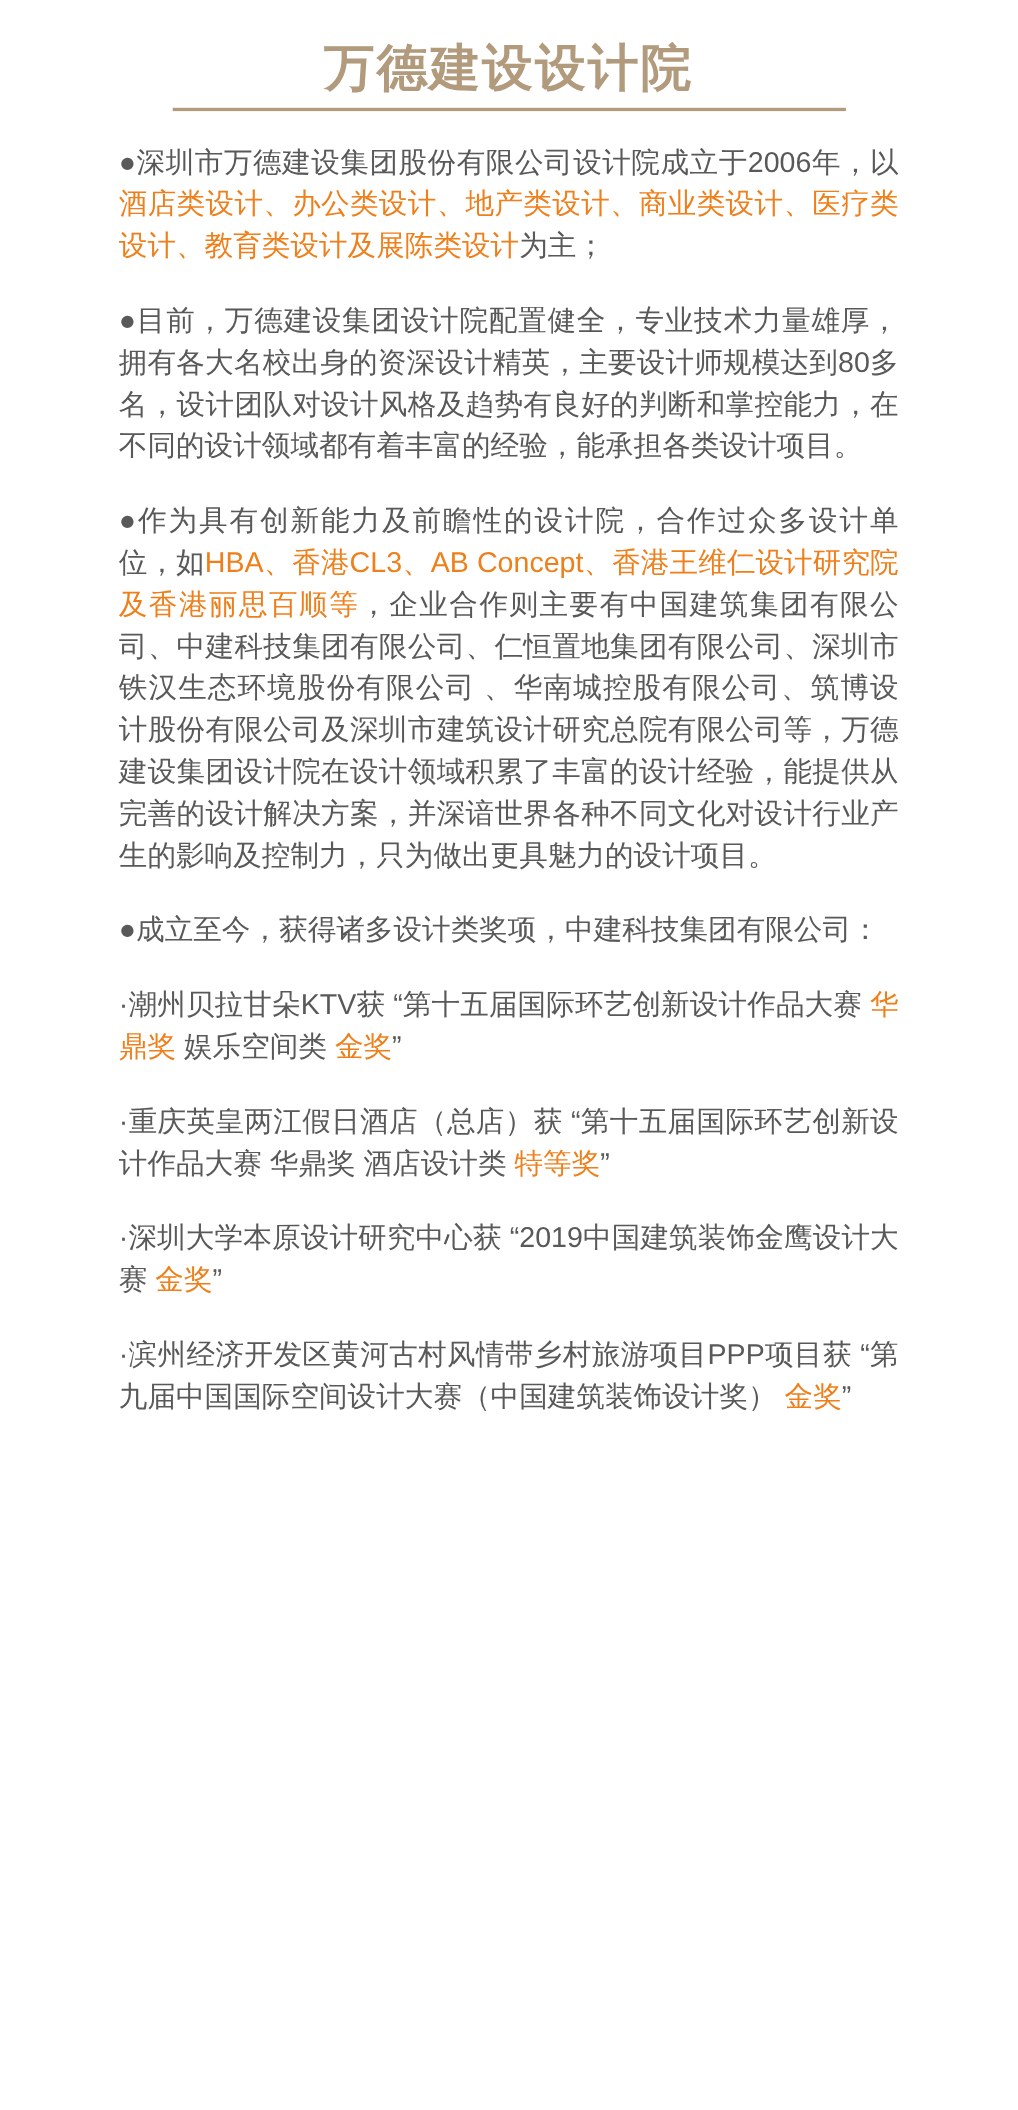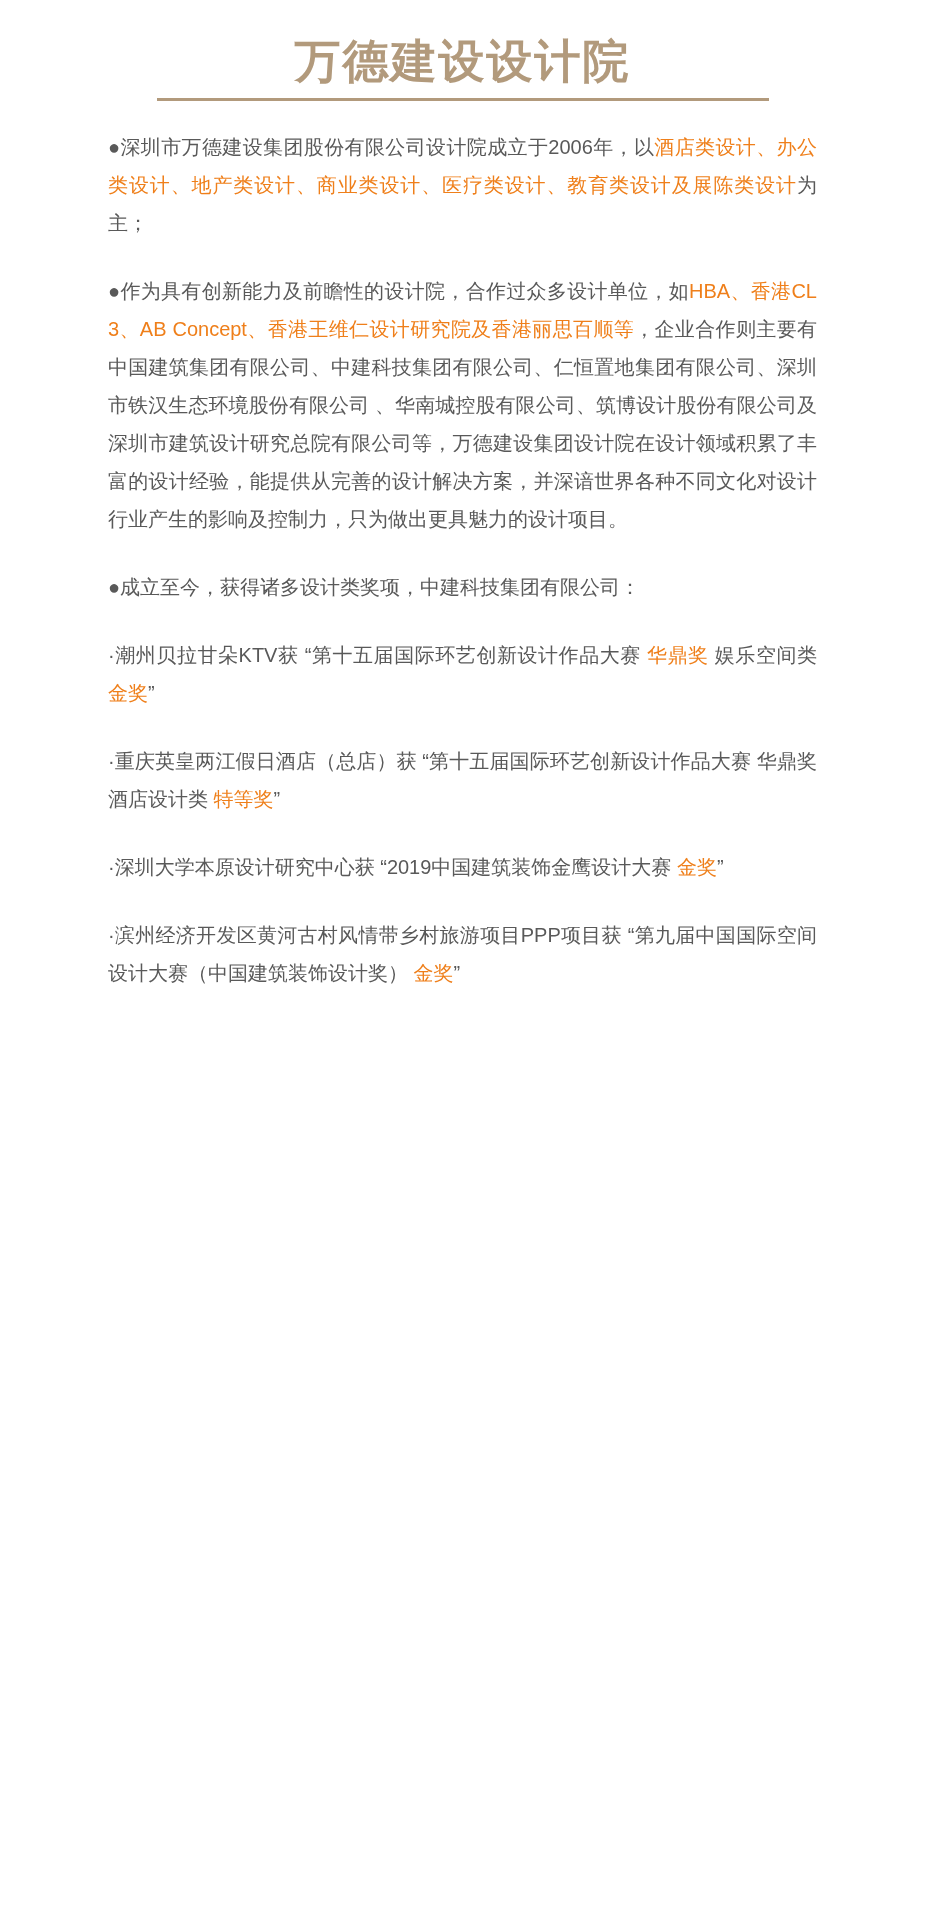--- a/index.html
+++ b/index.html
@@ -32,21 +32,21 @@
     height: 3px;
     background: var(--title-color, #b29a7c);
     margin: 9px auto 0 auto;
     border: none;
   }
   .content {
     padding: 27px 41px 40px 41px;
   }
   .para {
     color: var(--text-color, #595959);
-    font-size: 20px;
+    font-size: 26px;
     line-height: 38px;
     text-align: justify;
     margin: 0 0 30px 0;
     word-break: break-all;
   }
   .para:last-child {
     margin-bottom: 0;
   }
   .accent {
     color: var(--accent-color, #ef7f1a);
@@ -55,20 +55,21 @@
 </head>
 <body>
 
 <div class="page">
   <div class="header">
     <h1 class="page-title">万德建设设计院</h1>
     <div class="title-divider"></div>
   </div>
   <div class="content">
       <div class="para"><span>●深圳市万德建设集团股份有限公司设计院成立于2006年，以</span><span class="accent">酒店类设计、办公类设计、地产类设计、商业类设计、医疗类设计、教育类设计及展陈类设计</span><span>为主；</span></div>
+      <div class="para"><span>●目前，万德建设集团设计院配置健全，专业技术力量雄厚，拥有各大名校出身的资深设计精英，主要设计师规模达到80多名，设计团队对设计风格及趋势有良好的判断和掌控能力，在不同的设计领域都有着丰富的经验，能承担各类设计项目。</span></div>
       <div class="para"><span>●作为具有创新能力及前瞻性的设计院，合作过众多设计单位，如</span><span class="accent">HBA、香港CL3、AB Concept、香港王维仁设计研究院及香港丽思百顺等</span><span>，企业合作则主要有中国建筑集团有限公司、中建科技集团有限公司、仁恒置地集团有限公司、深圳市铁汉生态环境股份有限公司 、华南城控股有限公司、筑博设计股份有限公司及深圳市建筑设计研究总院有限公司等，万德建设集团设计院在设计领域积累了丰富的设计经验，能提供从完善的设计解决方案，并深谙世界各种不同文化对设计行业产生的影响及控制力，只为做出更具魅力的设计项目。</span></div>
       <div class="para"><span>●成立至今，获得诸多设计类奖项，中建科技集团有限公司：</span></div>
       <div class="para"><span>·潮州贝拉甘朵KTV获 “第十五届国际环艺创新设计作品大赛 </span><span class="accent">华鼎奖</span><span> 娱乐空间类 </span><span class="accent">金奖</span><span>”</span></div>
       <div class="para"><span>·重庆英皇两江假日酒店（总店）获 “第十五届国际环艺创新设计作品大赛 华鼎奖 酒店设计类 </span><span class="accent">特等奖</span><span>”</span></div>
       <div class="para"><span>·深圳大学本原设计研究中心获 “2019中国建筑装饰金鹰设计大赛 </span><span class="accent">金奖</span><span>”</span></div>
       <div class="para"><span>·滨州经济开发区黄河古村风情带乡村旅游项目PPP项目获 “第九届中国国际空间设计大赛（中国建筑装饰设计奖）  </span><span class="accent">金奖</span><span>”</span></div>
     </div>
 </div>
 
 </body></html>

